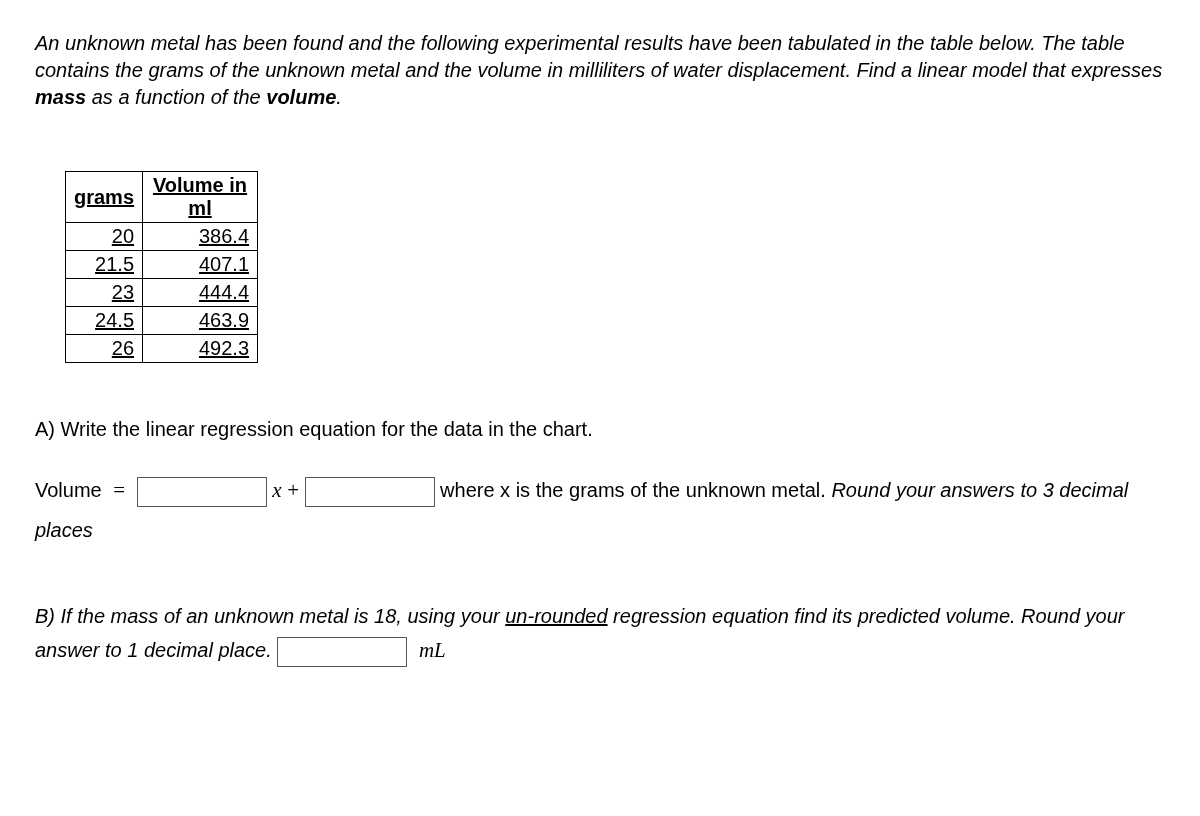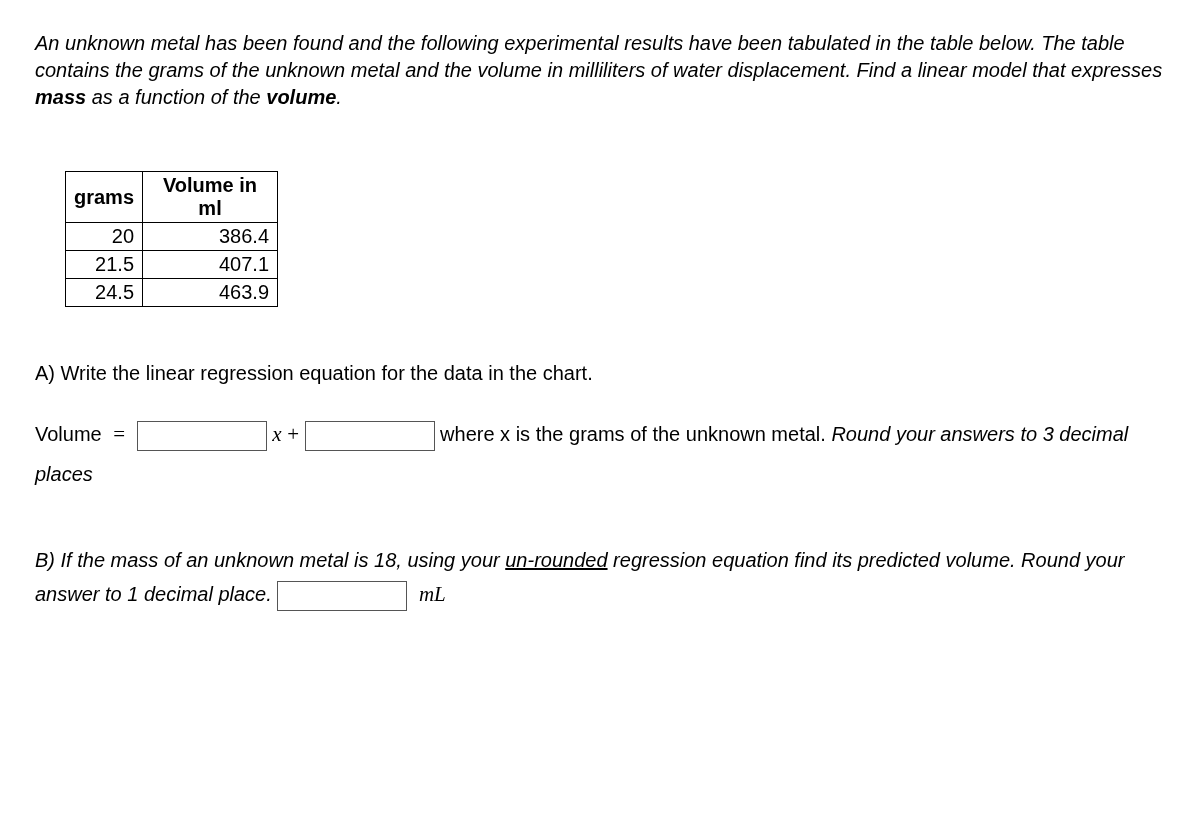--- a/index.html
+++ b/index.html
@@ -20,20 +20,21 @@
       line-height: 1.35;
       margin-bottom: 60px;
       font-style: italic;
     }
     .bold {
       font-weight: bold;
     }
     .table-container {
       margin-left: 30px;
       margin-bottom: 55px;
+      text-decoration: underline;
     }
     table {
       border-collapse: collapse;
     }
     th, td {
       border: 1.5px solid #000;
       padding: 2px 8px;
       font-family: 'Lucida Sans', 'Lucida Sans Regular', 'Lucida Grande', sans-serif;
       font-size: 20px;
     }
@@ -41,21 +42,21 @@
       font-weight: bold;
       text-align: center;
     }
     td {
       text-align: right;
     }
     td.col1 {
       width: 75px;
     }
     td.col2 {
-      width: 135px;
+      width: 115px;
     }
     .part-a {
       font-family: 'Lucida Sans', 'Lucida Sans Regular', 'Lucida Grande', sans-serif;
       margin-bottom: 30px;
     }
     .equation-line {
       font-family: 'Lucida Sans', 'Lucida Sans Regular', 'Lucida Grande', sans-serif;
       line-height: 1.9;
     }
     .math-eq {
@@ -125,22 +126,30 @@
     <tbody>
       <tr>
           <td class="col1">20</td>
           <td class="col2">386.4</td>
         </tr>
       <tr>
           <td class="col1">21.5</td>
           <td class="col2">407.1</td>
         </tr>
       <tr>
+          <td class="col1">23</td>
+          <td class="col2">444.4</td>
+        </tr>
+      <tr>
           <td class="col1">24.5</td>
           <td class="col2">463.9</td>
+        </tr>
+      <tr>
+          <td class="col1">26</td>
+          <td class="col2">492.3</td>
         </tr>
     </tbody>
   </table>
 </div>
 
 <div class="part-a">A) Write the linear regression equation for the data in the chart.</div>
 
 <div class="equation-line">
   <span>Volume </span>
   <span class="math-eq">=</span>

